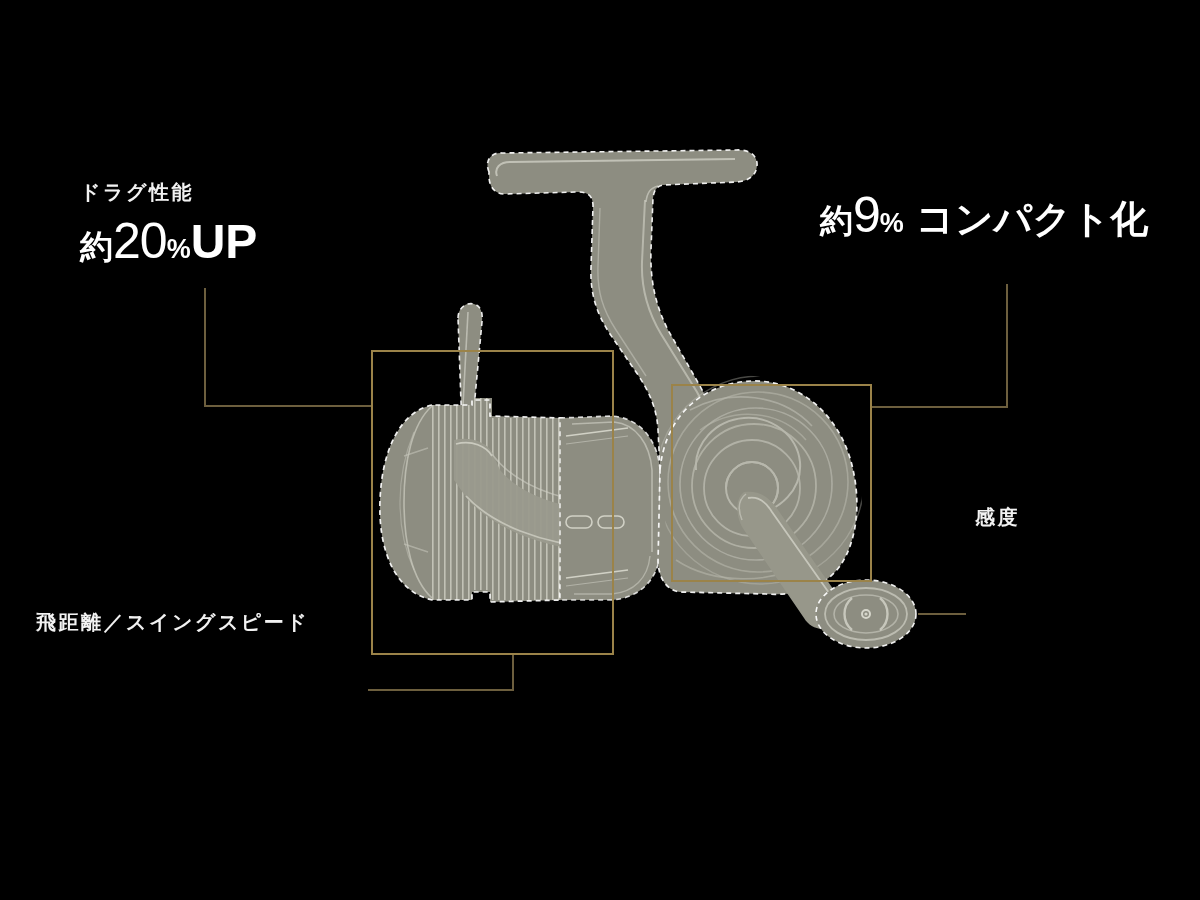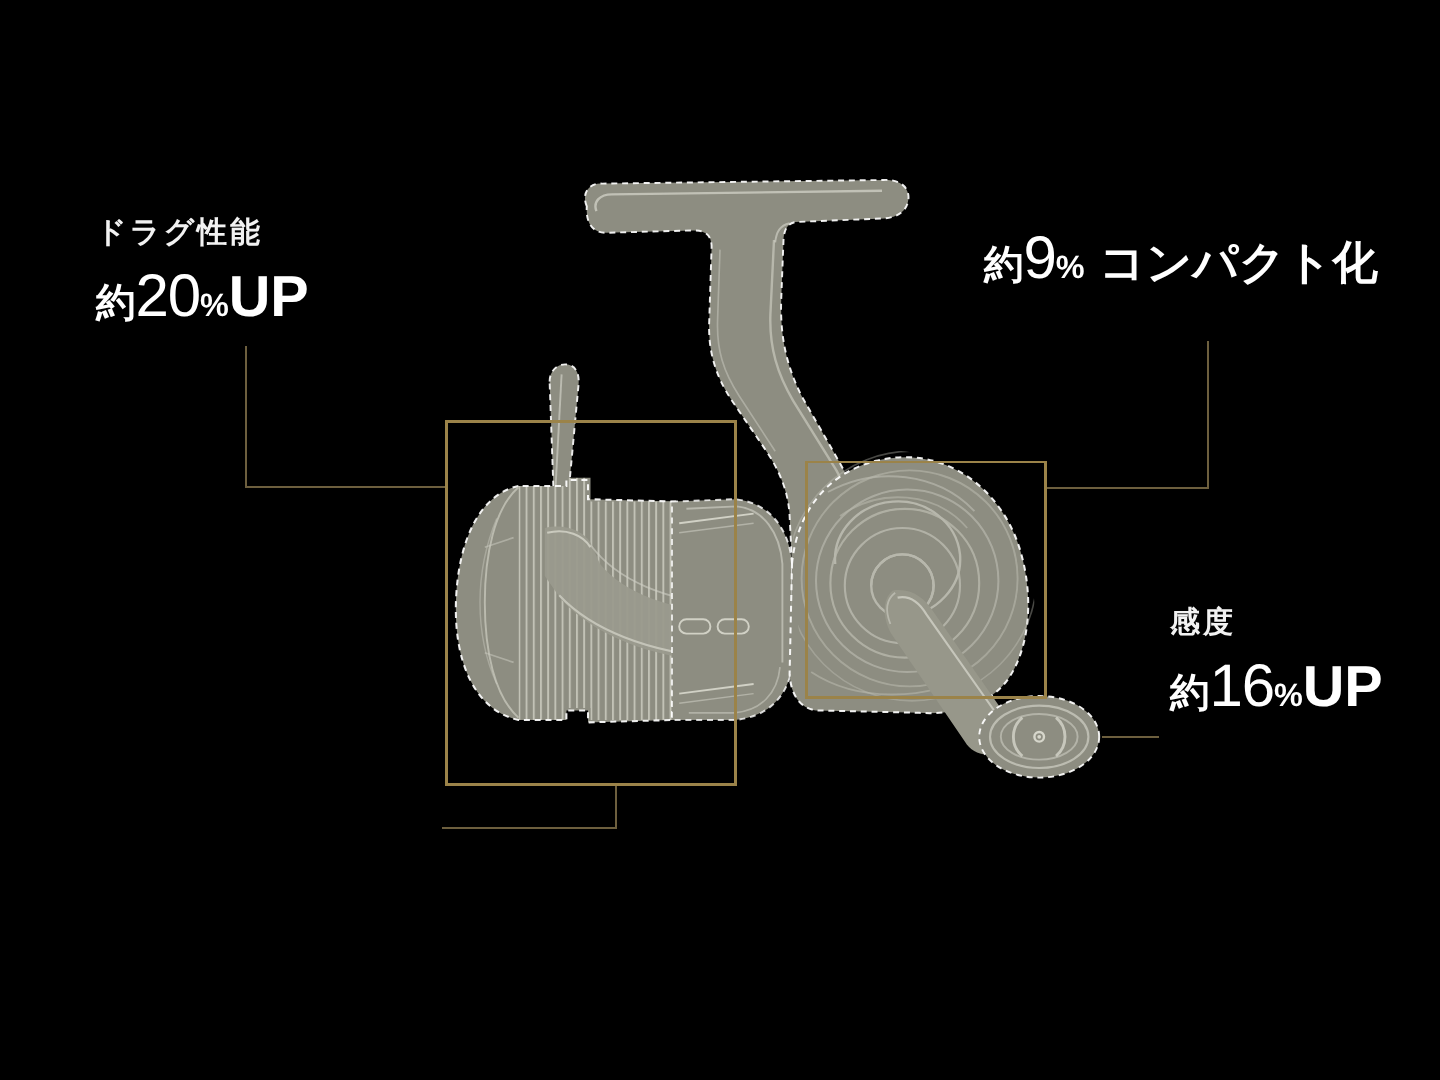--- a/index.html
+++ b/index.html
@@ -20,21 +20,21 @@
 
   
   .callout {
     position: absolute;
     color: #ffffff;
     white-space: nowrap;
     line-height: 1;
   }
   .callout .cap {
     display: block;
-    font-size: 25px;
+    font-size: 20px;
     font-weight: 700;
     letter-spacing: 2.5px;
     color: #f2f2f2;
     margin-bottom: 14px;
   }
   .callout .val {
     display: block;
     font-weight: 700;
     color: #ffffff;
   }
@@ -241,22 +241,20 @@
     </span>
   </div>
 
   <div class="callout" id="cal-body">
     <span class="val">
       <span class="yaku">約</span><span class="num">9</span><span class="pct">%</span><span class="kana">コンパクト化</span>
     </span>
   </div>
 
   <div class="callout" id="cal-distance">
+    <span class="cap">飛距離／スイングスピード</span>
   </div>
 
   <div class="callout" id="cal-sense">
     <span class="cap">感度</span>
-    <span class="val">
-      <span class="yaku">約</span><span class="num">16</span><span class="pct">%</span><span class="unit">UP</span>
-    </span>
   </div>
 
 </div>
 
 </body></html>

